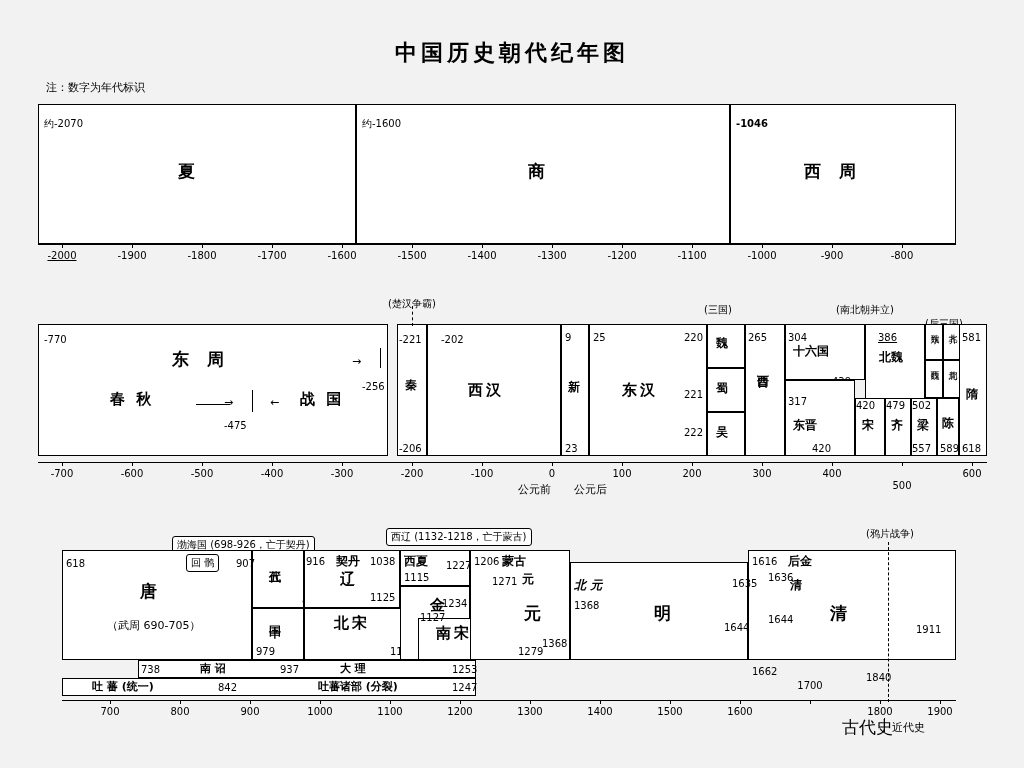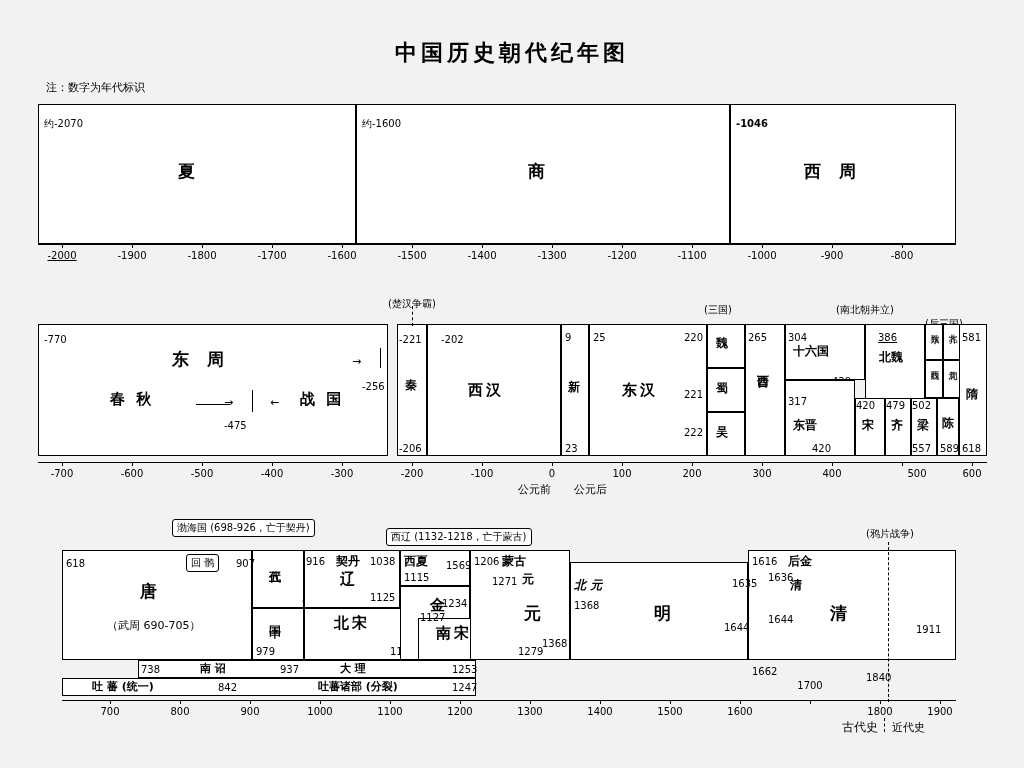--- a/index.html
+++ b/index.html
@@ -206,26 +206,26 @@
   <div class="ticklbl" style="left:202px;top:468px;">-500</div>
   <div class="ticklbl" style="left:272px;top:468px;">-400</div>
   <div class="ticklbl" style="left:342px;top:468px;">-300</div>
   <div class="ticklbl" style="left:412px;top:468px;">-200</div>
   <div class="ticklbl" style="left:482px;top:468px;">-100</div>
   <div class="ticklbl" style="left:552px;top:468px;">0</div>
   <div class="ticklbl" style="left:622px;top:468px;">100</div>
   <div class="ticklbl" style="left:692px;top:468px;">200</div>
   <div class="ticklbl" style="left:762px;top:468px;">300</div>
   <div class="ticklbl" style="left:832px;top:468px;">400</div>
-  <div class="ticklbl" style="left:902px;top:468px;margin-left:15px;">500</div>
+  <div class="ticklbl" style="left:902px;top:480px;">500</div>
   <div class="ticklbl" style="left:972px;top:468px;">600</div>
   <div class="lbl" style="left:518px;top:484px;font-size:11px;text-align:center;">公元前</div>
   <div class="lbl" style="left:574px;top:484px;font-size:11px;">公元后</div>
 
-  <div class="rounded" style="left:172px;top:519px;">渤海国 (698-926，亡于契丹)</div>
+  <div class="rounded" style="left:172px;top:536px;">渤海国 (698-926，亡于契丹)</div>
   <div class="rounded" style="left:386px;top:528px;">西辽 (1132-1218，亡于蒙古)</div>
   <div class="lbl" style="left:866px;top:528px;">(鸦片战争)</div>
 
   <div class="box" style="left:62px;top:550px;width:190px;height:110px;"></div>
   <div class="lbl" style="left:66px;top:558px;">618</div>
   <div class="lbl big" style="left:140px;top:586px;">唐</div>
   <div class="lbl" style="left:107px;top:620px;font-size:11px;">（武周 690-705）</div>
   <div class="rounded" style="left:186px;top:554px;">回 鹘</div>
 
   <div class="box" style="left:252px;top:550px;width:52px;height:58px;"></div>
@@ -243,21 +243,21 @@
   <div class="lbl" style="left:306px;top:556px;">916</div>
   <div class="lbl" style="left:370px;top:592px;">1125</div>
 
   <div class="box" style="left:304px;top:608px;width:114px;height:52px;"></div>
   <div class="lbl mid" style="left:334px;top:618px;">北宋</div>
   <div class="lbl" style="left:390px;top:646px;">1127</div>
 
   <div class="box" style="left:400px;top:550px;width:70px;height:36px;"></div>
   <div class="lbl sm" style="left:404px;top:556px;">西夏</div>
   <div class="lbl" style="left:370px;top:556px;">1038</div>
-  <div class="lbl" style="left:446px;top:560px;">1569</div>
+  <div class="lbl" style="left:446px;top:560px;">1227</div>
 
   <div class="box" style="left:400px;top:586px;width:70px;height:74px;"></div>
   <div class="lbl mid" style="left:430px;top:600px;">金</div>
   <div class="lbl" style="left:404px;top:572px;">1115</div>
   <div class="lbl" style="left:442px;top:598px;">1234</div>
 
   <div class="box" style="left:418px;top:618px;width:100px;height:42px;"></div>
   <div class="lbl mid" style="left:436px;top:628px;">南宋</div>
   <div class="lbl" style="left:420px;top:612px;">1127</div>
   <div class="lbl" style="left:490px;top:646px;">1276</div>
@@ -324,17 +324,17 @@
   <div class="ticklbl" style="left:320px;top:706px;">1000</div>
   <div class="ticklbl" style="left:390px;top:706px;">1100</div>
   <div class="ticklbl" style="left:460px;top:706px;">1200</div>
   <div class="ticklbl" style="left:530px;top:706px;">1300</div>
   <div class="ticklbl" style="left:600px;top:706px;">1400</div>
   <div class="ticklbl" style="left:670px;top:706px;">1500</div>
   <div class="ticklbl" style="left:740px;top:706px;">1600</div>
   <div class="ticklbl" style="left:810px;top:680px;">1700</div>
   <div class="ticklbl" style="left:880px;top:706px;">1800</div>
   <div class="ticklbl" style="left:940px;top:706px;">1900</div>
-  <div class="lbl" style="left:842px;top:722px;font-size:12px;">古代史</div>
+  <div class="lbl" style="left:842px;top:722px;font-size:17px;">古代史</div>
   <div class="dash" style="left:884px;top:718px;height:14px;"></div>
   <div class="lbl" style="left:892px;top:722px;font-size:11px;">近代史</div>
 
 </div>
 
 </body></html>

